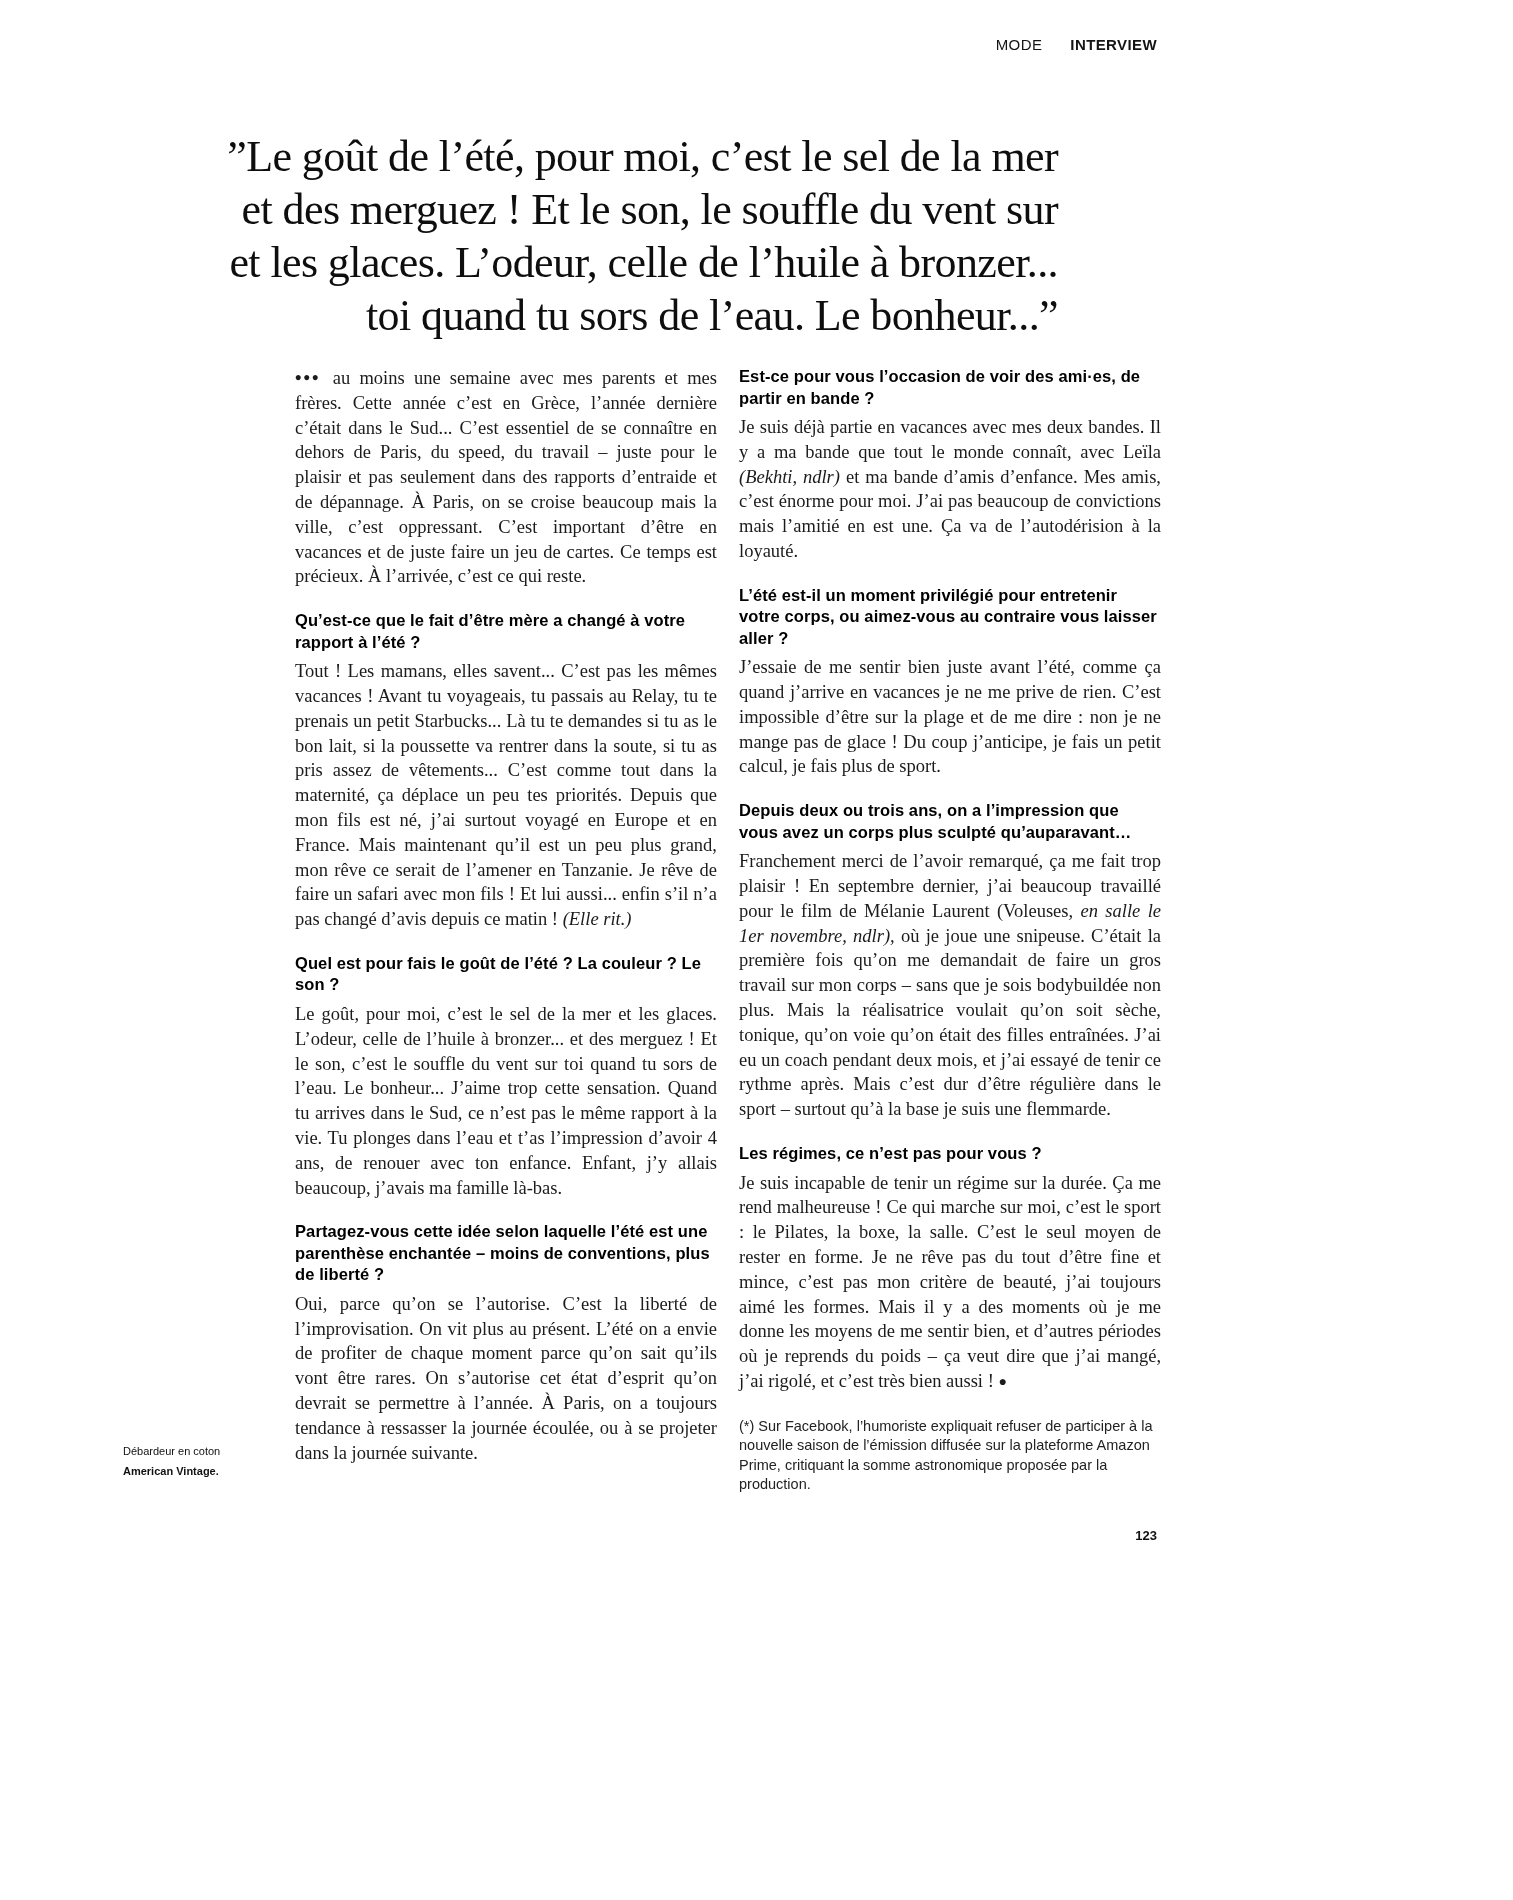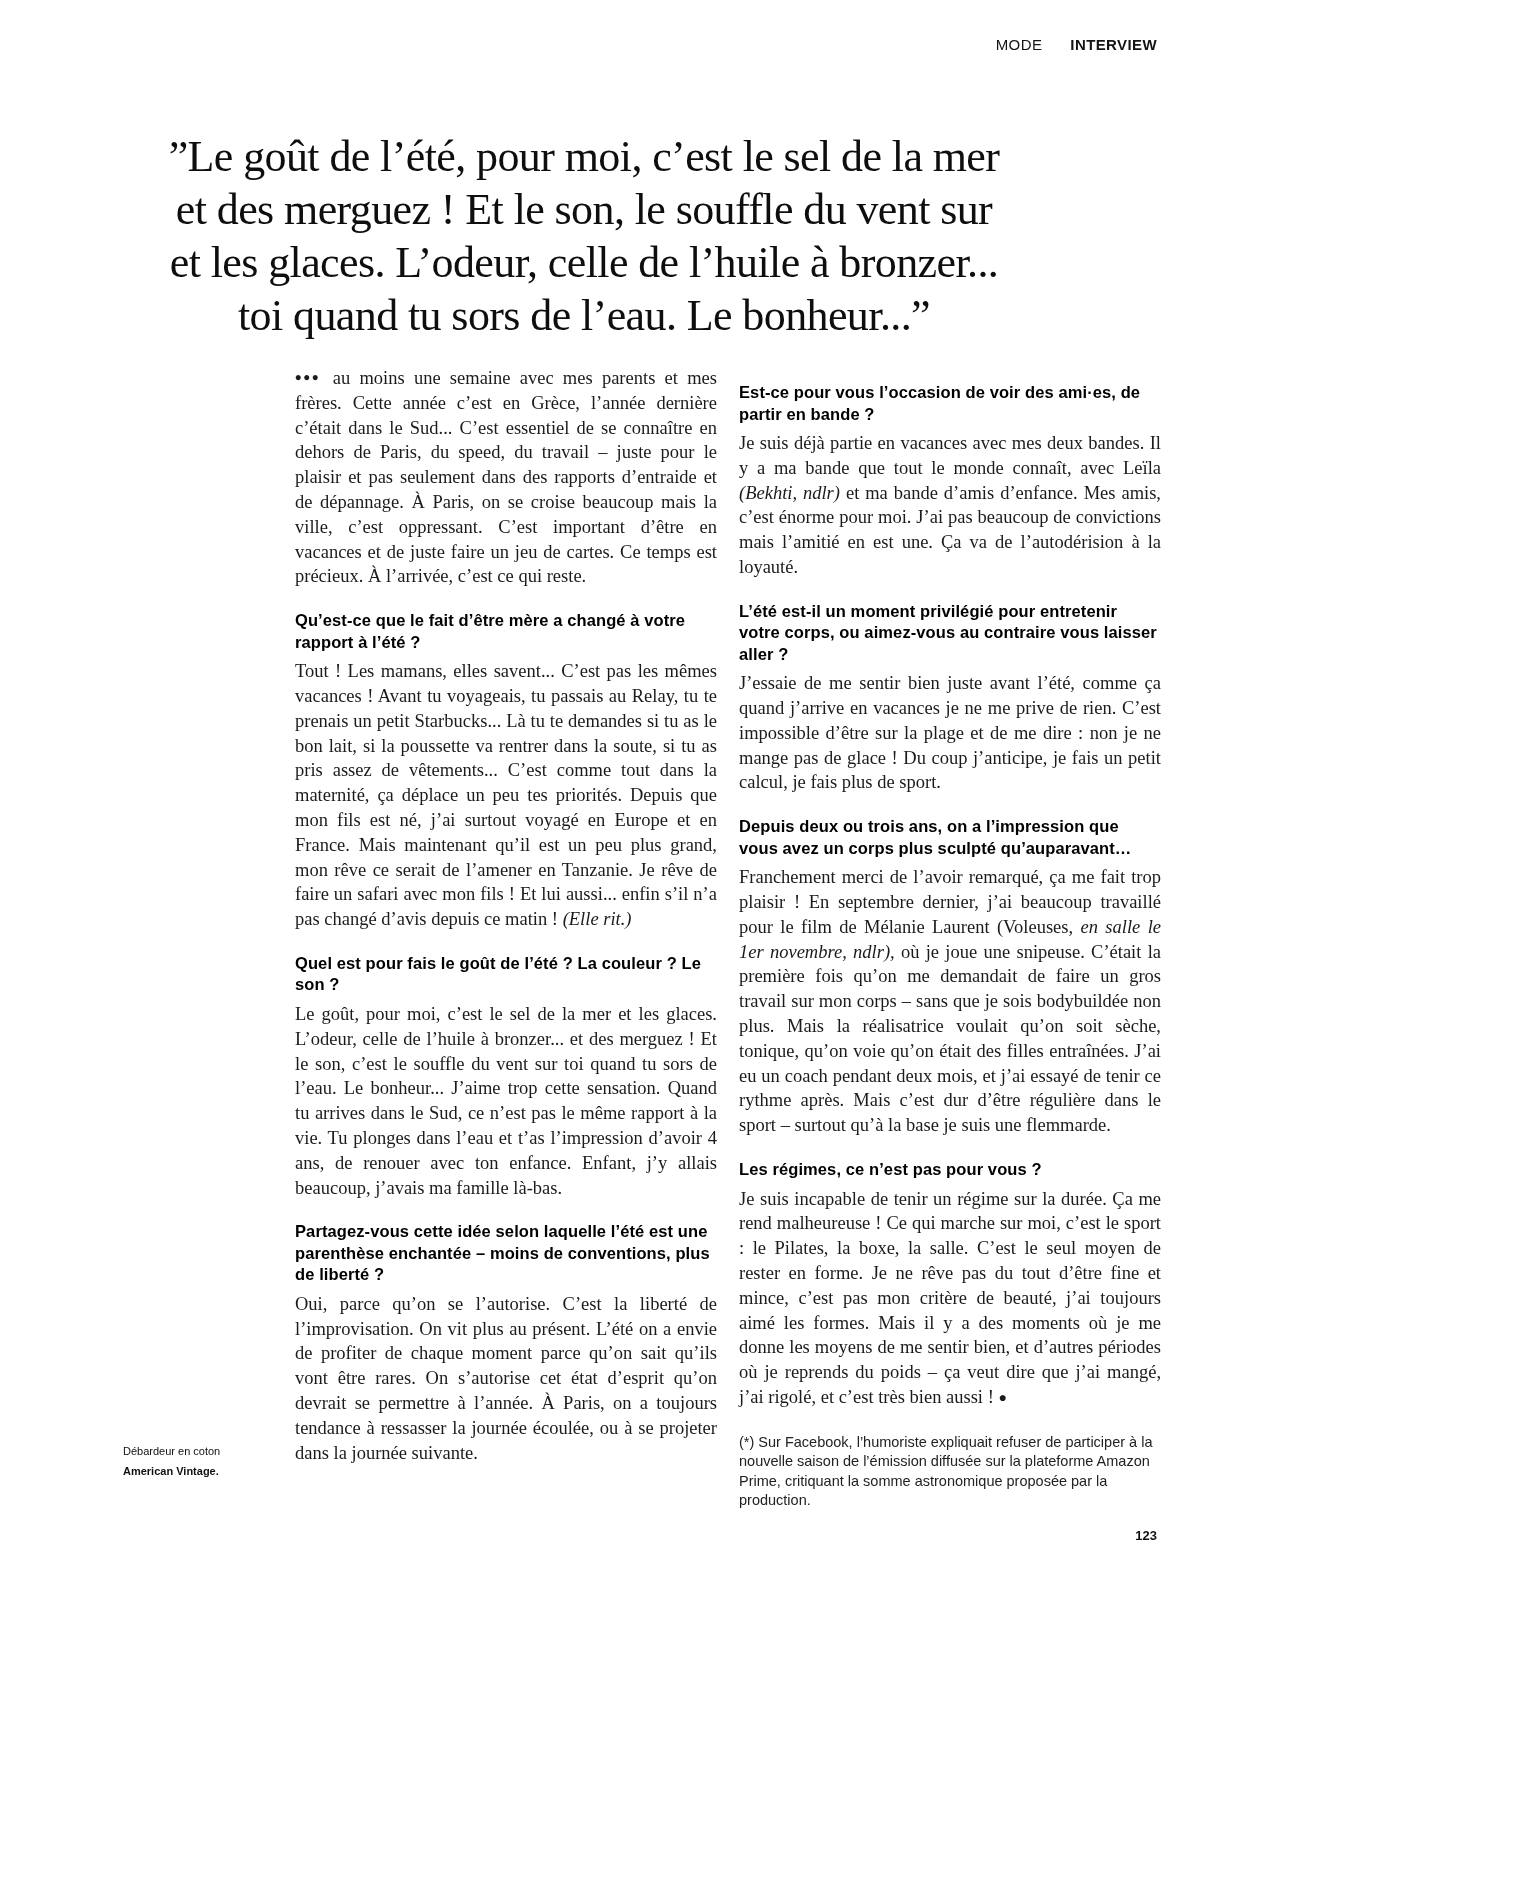--- a/index.html
+++ b/index.html
@@ -25,21 +25,21 @@
   
   .headline {
     position:absolute; top:130px; left:110px; width:948px;
     text-align:center;
     font-family:"Liberation Serif", serif;
     font-weight:400;
     font-size:44px; line-height:53px;
     letter-spacing:-0.6px;
     color:#0e0e0e;
   }
-  .headline .hl { display:block; white-space:nowrap; }
+  .headline .hl { display:block; white-space:nowrap;text-align:right; }
 
   
   .columns {
     position:absolute; top:366px; left:295px; width:866px;
     display:flex; gap:22px;
   }
   .col { width:422px; }
 
   .body {
     font-size:18.5px; line-height:24.8px;
@@ -106,21 +106,21 @@
     <p class="body"><span>Tout ! Les mamans, elles savent... C’est pas les mêmes vacances ! Avant tu voyageais, tu passais au Relay, tu te prenais un petit Starbucks... Là tu te demandes si tu as le bon lait, si la poussette va rentrer dans la soute, si tu as pris assez de vêtements... C’est comme tout dans la maternité, ça déplace un peu tes priorités. Depuis que mon fils est né, j’ai surtout voyagé en Europe et en France. Mais maintenant qu’il est un peu plus grand, mon rêve ce serait de l’amener en Tanzanie. Je rêve de faire un safari avec mon fils ! Et lui aussi... enfin s’il n’a pas changé d’avis depuis ce matin ! </span><em>(Elle rit.)</em></p>
 
     <p class="question">Quel est pour fais le goût de l’été ? La couleur ? Le son ?</p>
     <p class="body">Le goût, pour moi, c’est le sel de la mer et les glaces. L’odeur, celle de l’huile à bronzer... et des merguez ! Et le son, c’est le souffle du vent sur toi quand tu sors de l’eau. Le bonheur... J’aime trop cette sensation. Quand tu arrives dans le Sud, ce n’est pas le même rapport à la vie. Tu plonges dans l’eau et t’as l’impression d’avoir 4 ans, de renouer avec ton enfance. Enfant, j’y allais beaucoup, j’avais ma famille là-bas.</p>
 
     <p class="question">Partagez-vous cette idée selon laquelle l’été est une parenthèse enchantée – moins de conventions, plus de liberté ?</p>
     <p class="body">Oui, parce qu’on se l’autorise. C’est la liberté de l’improvisation. On vit plus au présent. L’été on a envie de profiter de chaque moment parce qu’on sait qu’ils vont être rares. On s’autorise cet état d’esprit qu’on devrait se permettre à l’année. À Paris, on a toujours tendance à ressasser la journée écoulée, ou à se projeter dans la journée suivante.</p>
   </div>
 
   <div class="col">
-    <p class="question" style="margin-top:16px;">Est-ce pour vous l’occasion de voir des ami·es, de partir en bande ?</p>
+    <p class="question" style="margin-top:0;">Est-ce pour vous l’occasion de voir des ami·es, de partir en bande ?</p>
     <p class="body"><span>Je suis déjà partie en vacances avec mes deux bandes. Il y a ma bande que tout le monde connaît, avec Leïla </span><em>(Bekhti, ndlr)</em><span> et ma bande d’amis d’enfance. Mes amis, c’est énorme pour moi. J’ai pas beaucoup de convictions mais l’amitié en est une. Ça va de l’autodérision à la loyauté.</span></p>
 
     <p class="question">L’été est-il un moment privilégié pour entretenir votre corps, ou aimez-vous au contraire vous laisser aller ?</p>
     <p class="body">J’essaie de me sentir bien juste avant l’été, comme ça quand j’arrive en vacances je ne me prive de rien. C’est impossible d’être sur la plage et de me dire : non je ne mange pas de glace ! Du coup j’anticipe, je fais un petit calcul, je fais plus de sport.</p>
 
     <p class="question">Depuis deux ou trois ans, on a l’impression que vous avez un corps plus sculpté qu’auparavant…</p>
     <p class="body"><span>Franchement merci de l’avoir remarqué, ça me fait trop plaisir ! En septembre dernier, j’ai beaucoup travaillé pour le film de Mélanie Laurent (Voleuses, </span><em>en salle le 1er novembre, ndlr),</em><span> où je joue une snipeuse. C’était la première fois qu’on me demandait de faire un gros travail sur mon corps – sans que je sois bodybuildée non plus. Mais la réalisatrice voulait qu’on soit sèche, tonique, qu’on voie qu’on était des filles entraînées. J’ai eu un coach pendant deux mois, et j’ai essayé de tenir ce rythme après. Mais c’est dur d’être régulière dans le sport – surtout qu’à la base je suis une flemmarde.</span></p>
 
     <p class="question">Les régimes, ce n’est pas pour vous ?</p>
     <p class="body"><span>Je suis incapable de tenir un régime sur la durée. Ça me rend malheureuse ! Ce qui marche sur moi, c’est le sport : le Pilates, la boxe, la salle. C’est le seul moyen de rester en forme. Je ne rêve pas du tout d’être fine et mince, c’est pas mon critère de beauté, j’ai toujours aimé les formes. Mais il y a des moments où je me donne les moyens de me sentir bien, et d’autres périodes où je reprends du poids – ça veut dire que j’ai mangé, j’ai rigolé, et c’est très bien aussi ! </span><span class="end-mark">●</span></p>

